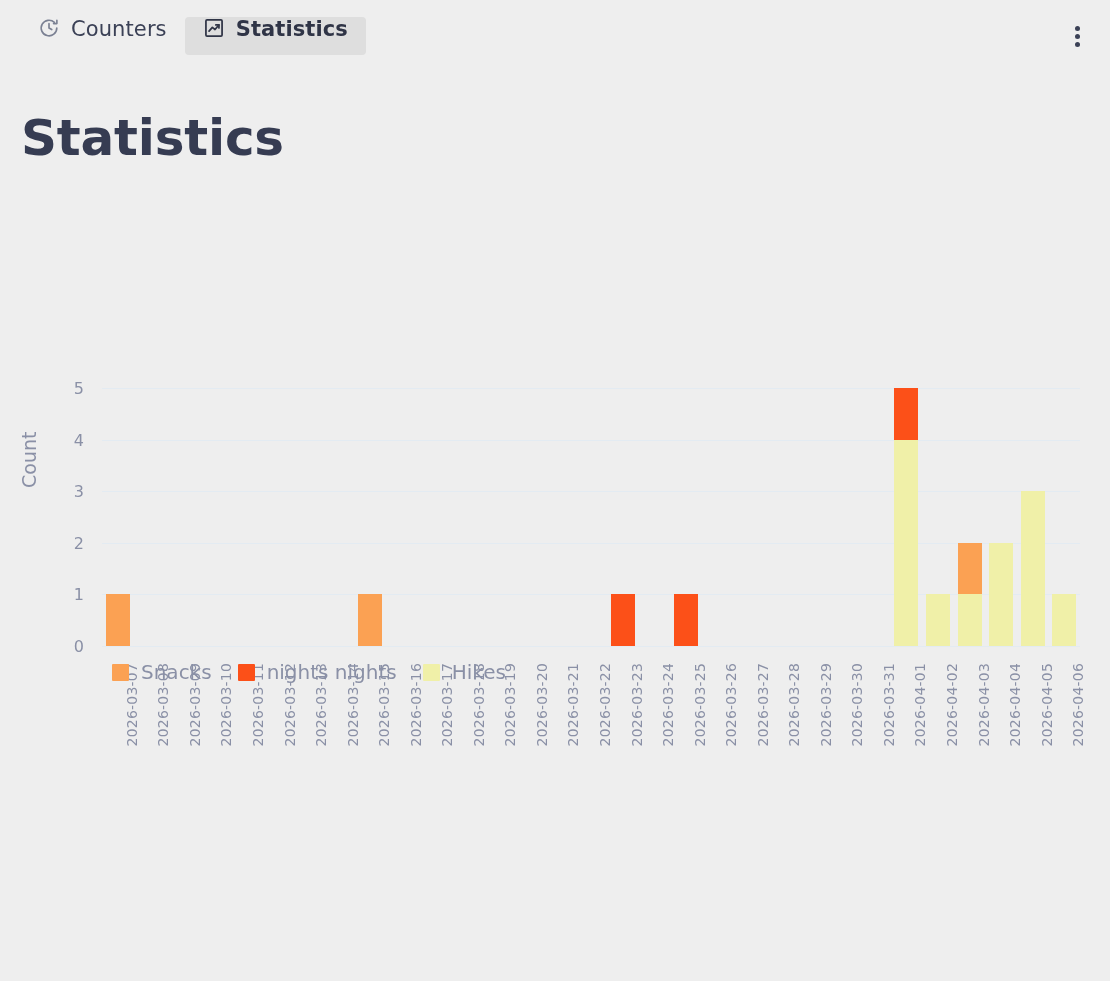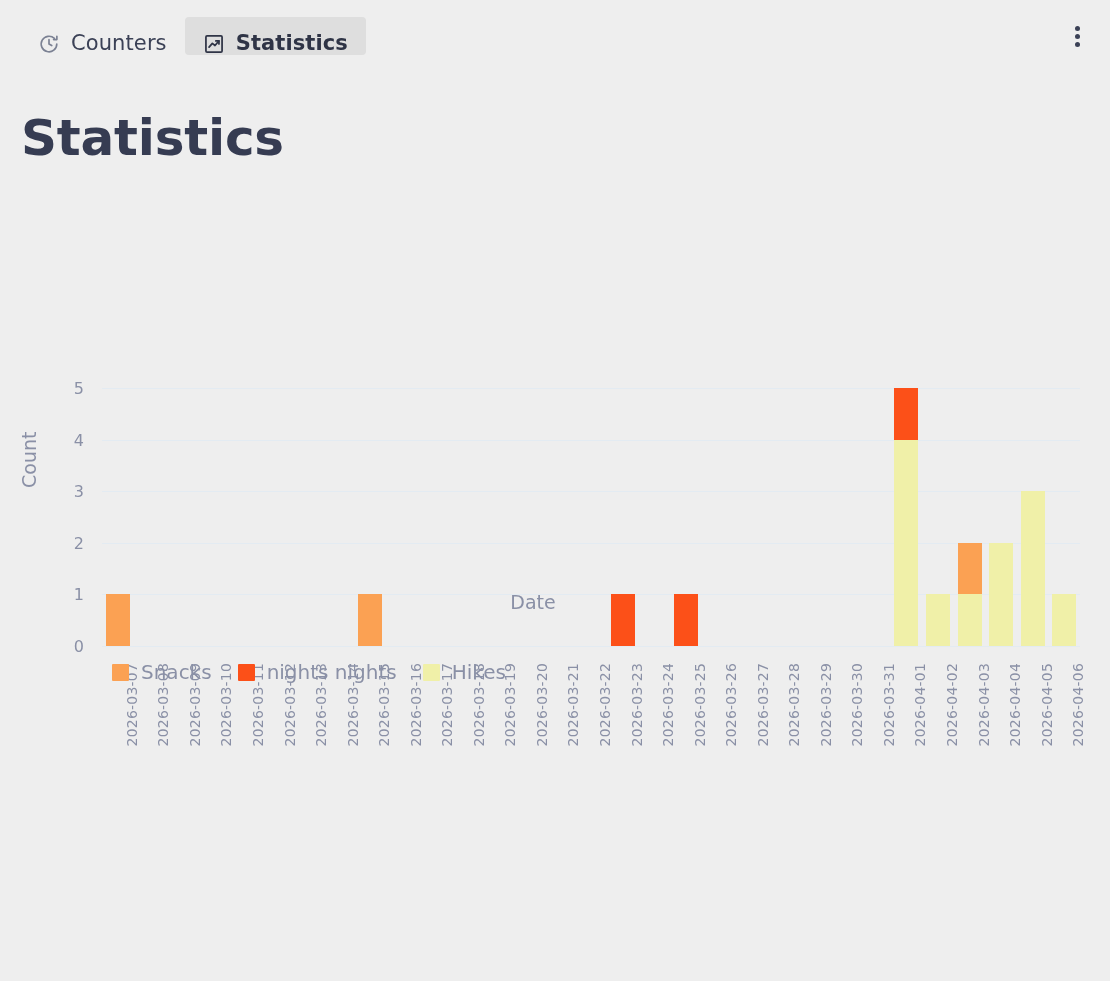--- a/index.html
+++ b/index.html
@@ -27,21 +27,21 @@
     box-sizing: border-box;
     padding: 0 16px 0 20px;
   }
   .tabs {
     display: flex;
     align-items: center;
     gap: 0px;
   }
   .tab {
     display: flex;
-    align-items: flex-end;
+    align-items: flex-start;
     gap: 11px;
     height: 38px;
     padding: 0 18px;
     border-radius: 4px;
     cursor: pointer;
     user-select: none;
   }
   .tab.active {
     background: #dedede;
   }
@@ -320,23 +320,20 @@
       <div class="xtick" style="left: 817.839px;">2026-03-29</div>
       <div class="xtick" style="left: 849.387px;">2026-03-30</div>
       <div class="xtick" style="left: 880.935px;">2026-03-31</div>
       <div class="xtick" style="left: 912.484px;">2026-04-01</div>
       <div class="xtick" style="left: 944.032px;">2026-04-02</div>
       <div class="xtick" style="left: 975.581px;">2026-04-03</div>
       <div class="xtick" style="left: 1007.13px;">2026-04-04</div>
       <div class="xtick" style="left: 1038.68px;">2026-04-05</div>
       <div class="xtick" style="left: 1070.23px;">2026-04-06</div>
     </div>
-  <div class="xlabel">
-    <span>Date</span>
-  </div>
 </div>
 
 <div class="legend" id="legend">
     <div class="legend-item">
       <span class="swatch" style="background: rgb(251, 161, 83);"></span>
       <span class="legend-text">Snacks</span>
     </div>
     <div class="legend-item">
       <span class="swatch" style="background: rgb(252, 80, 24);"></span>
       <span class="legend-text">nights nights</span>

